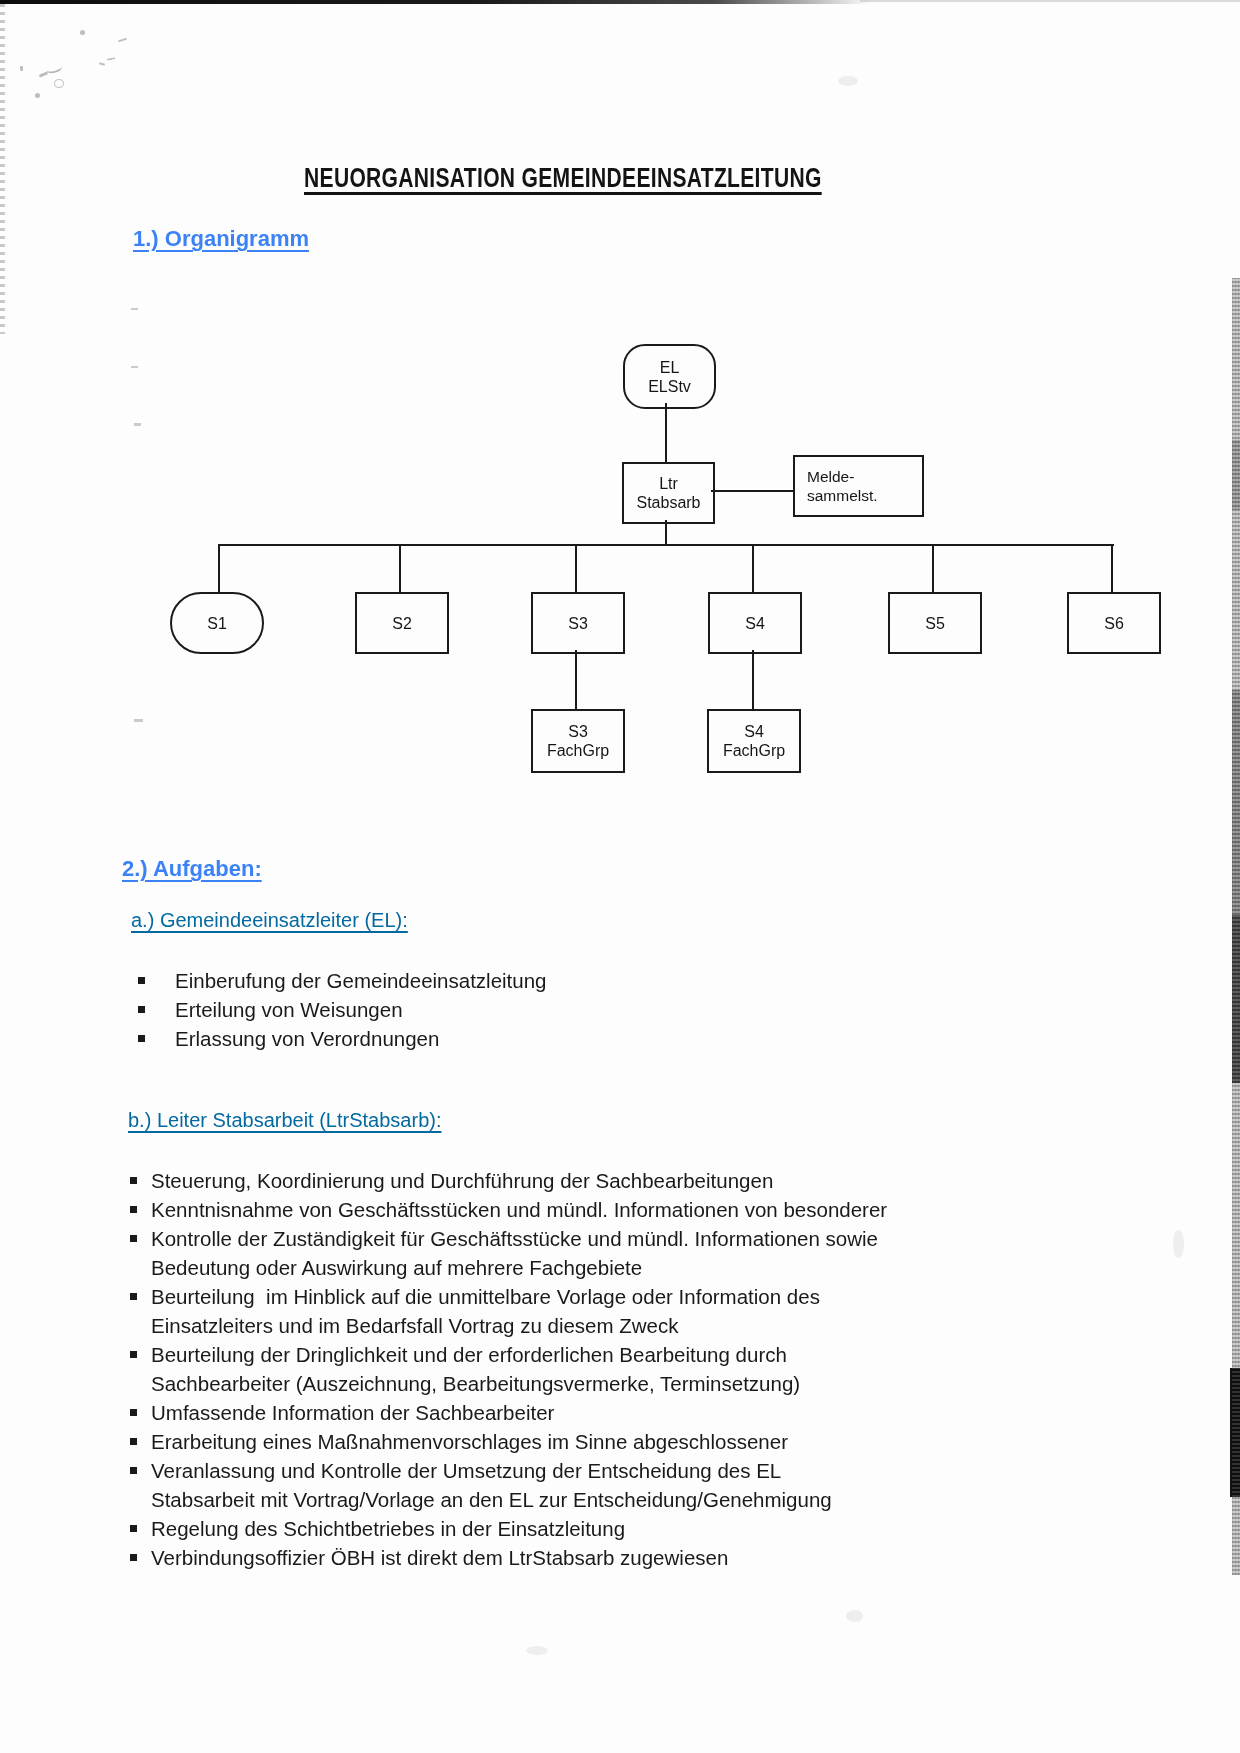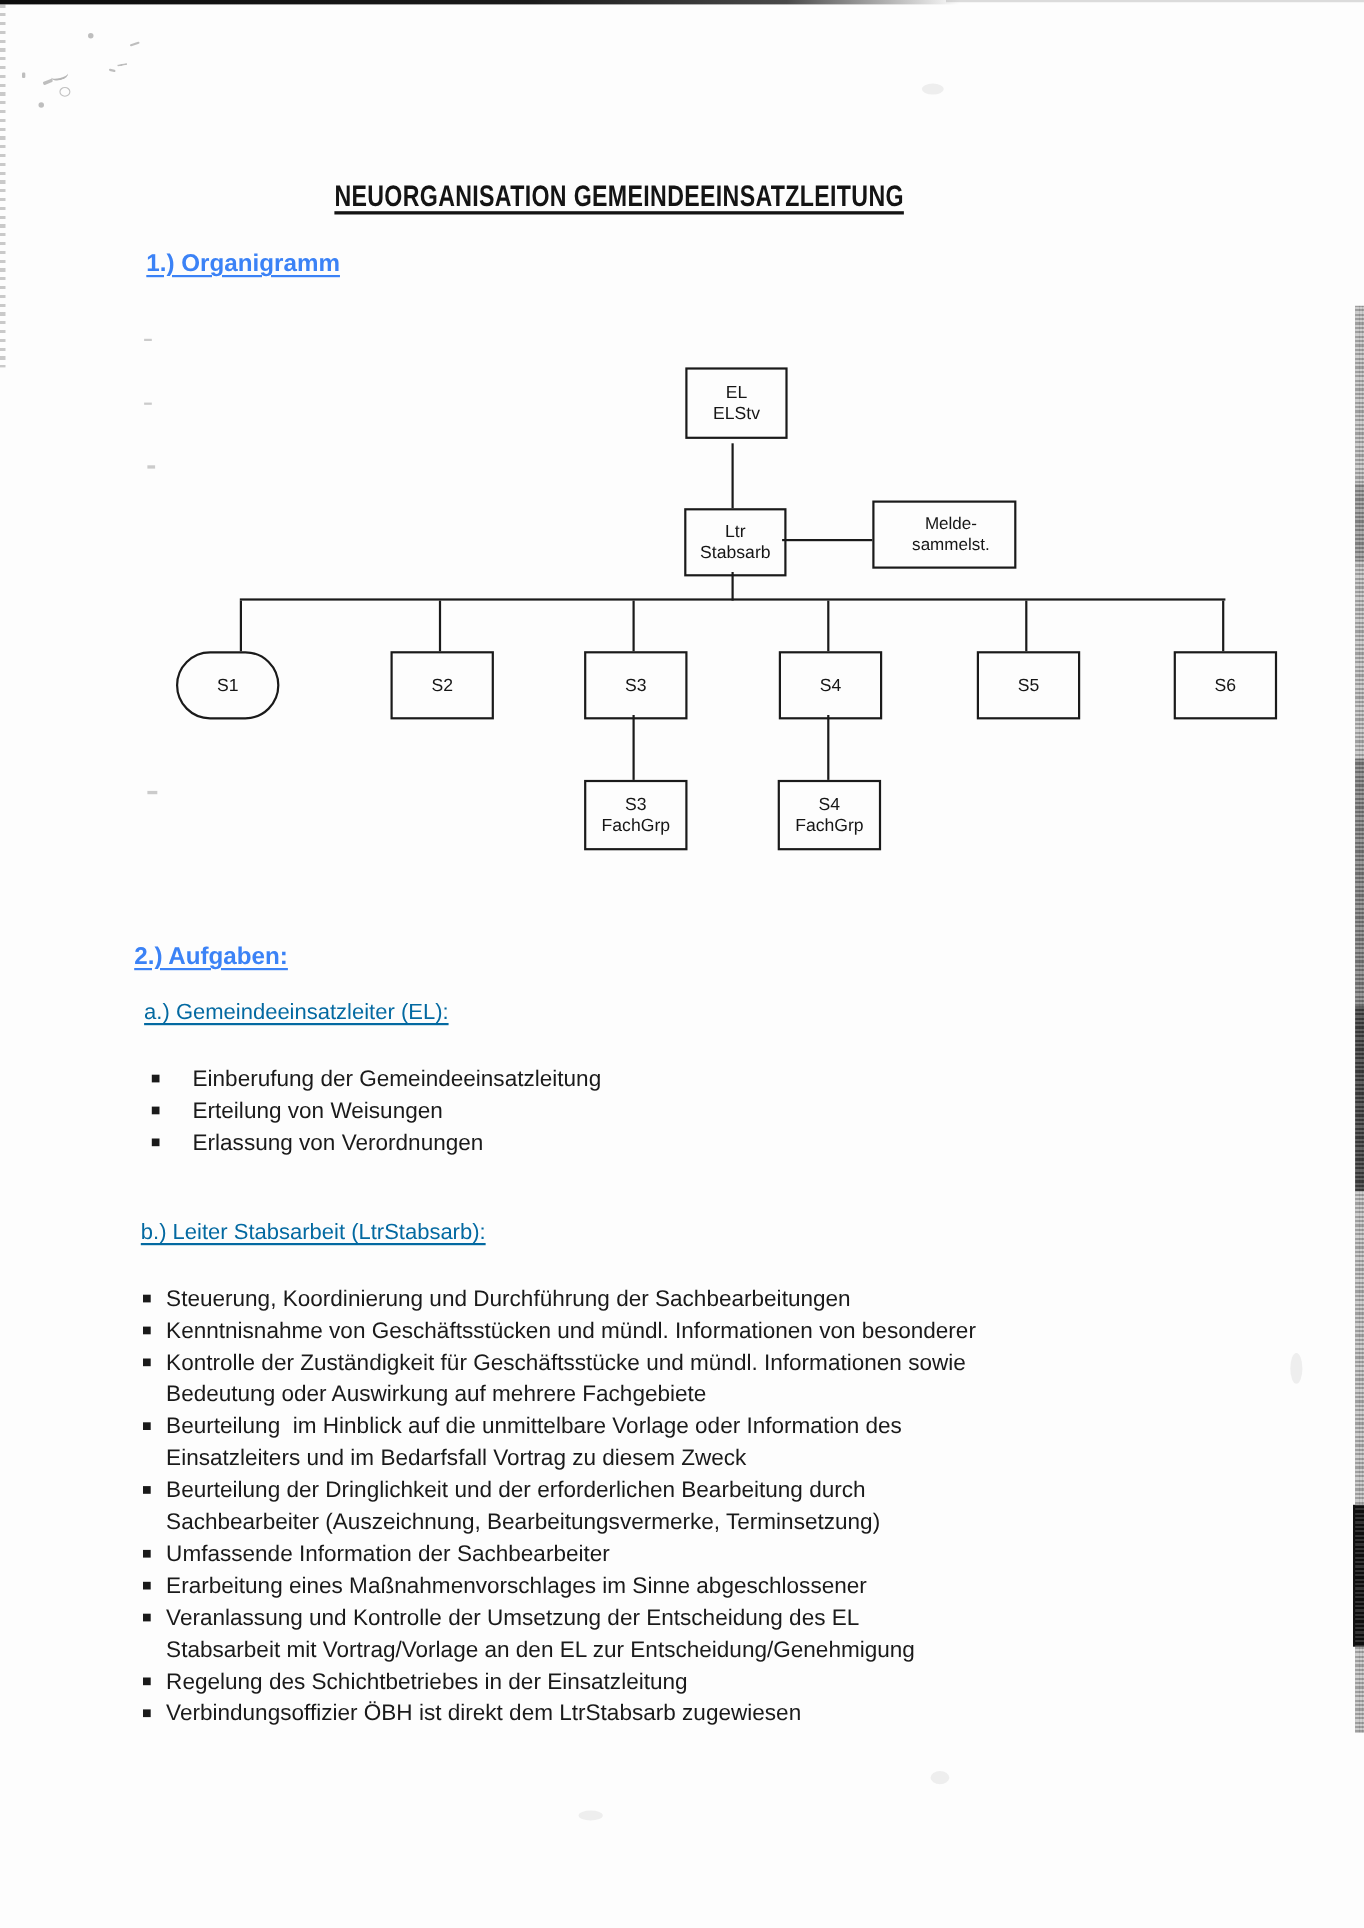--- a/index.html
+++ b/index.html
@@ -33,26 +33,26 @@
   .h-a { left:131px; top:909px; }
   .h-b { left:128px; top:1109px; }
 
   
   .box {
     position:absolute; border:2px solid #1a1a1a; background:transparent;
     display:flex; flex-direction:column; align-items:center; justify-content:center;
     font-size:16px; line-height:19px; color:#161616; text-align:center;
   }
   .box span { display:block; }
-  #box-el    { left:623px; top:334px; width:89px;  height:61px; }
+  #box-el    { left:623px; top:344px; width:89px;  height:61px;border-radius:22px; }
   #box-ltr   { left:622px; top:462px; width:89px;  height:58px; }
   #box-melde { left:793px; top:455px; width:115px; height:58px;
-               align-items:center; padding-left:12px; text-align:left; font-size:15.5px; }
+               align-items:flex-start; padding-left:12px; text-align:left; font-size:15.5px; }
   .sbox { top:592px; width:90px; height:58px; }
-  #box-s1 { left:160px;border-radius:31px; }  #box-s2 { left:355px; }  #box-s3 { left:531px; }
+  #box-s1 { left:170px;border-radius:31px; }  #box-s2 { left:355px; }  #box-s3 { left:531px; }
   #box-s4 { left:708px; }  #box-s5 { left:888px; }  #box-s6 { left:1067px; }
   .fbox { top:709px; width:90px; height:60px; }
   #box-s3f { left:531px; }  #box-s4f { left:707px; }
 
   .cline { position:absolute; background:#1a1a1a; }
   .l-el-ltr  { left:665px; top:403px;  width:2px;   height:59px; }
   .l-ltr-mld { left:711px; top:490px;  width:82px;  height:2px; }
   .l-ltr-bus { left:665px; top:520px;  width:2px;   height:26px; }
   .l-bus     { left:218px; top:544px;  width:896px; height:2px; }
   .drop      { top:546px;  width:2px;  height:46px; }

